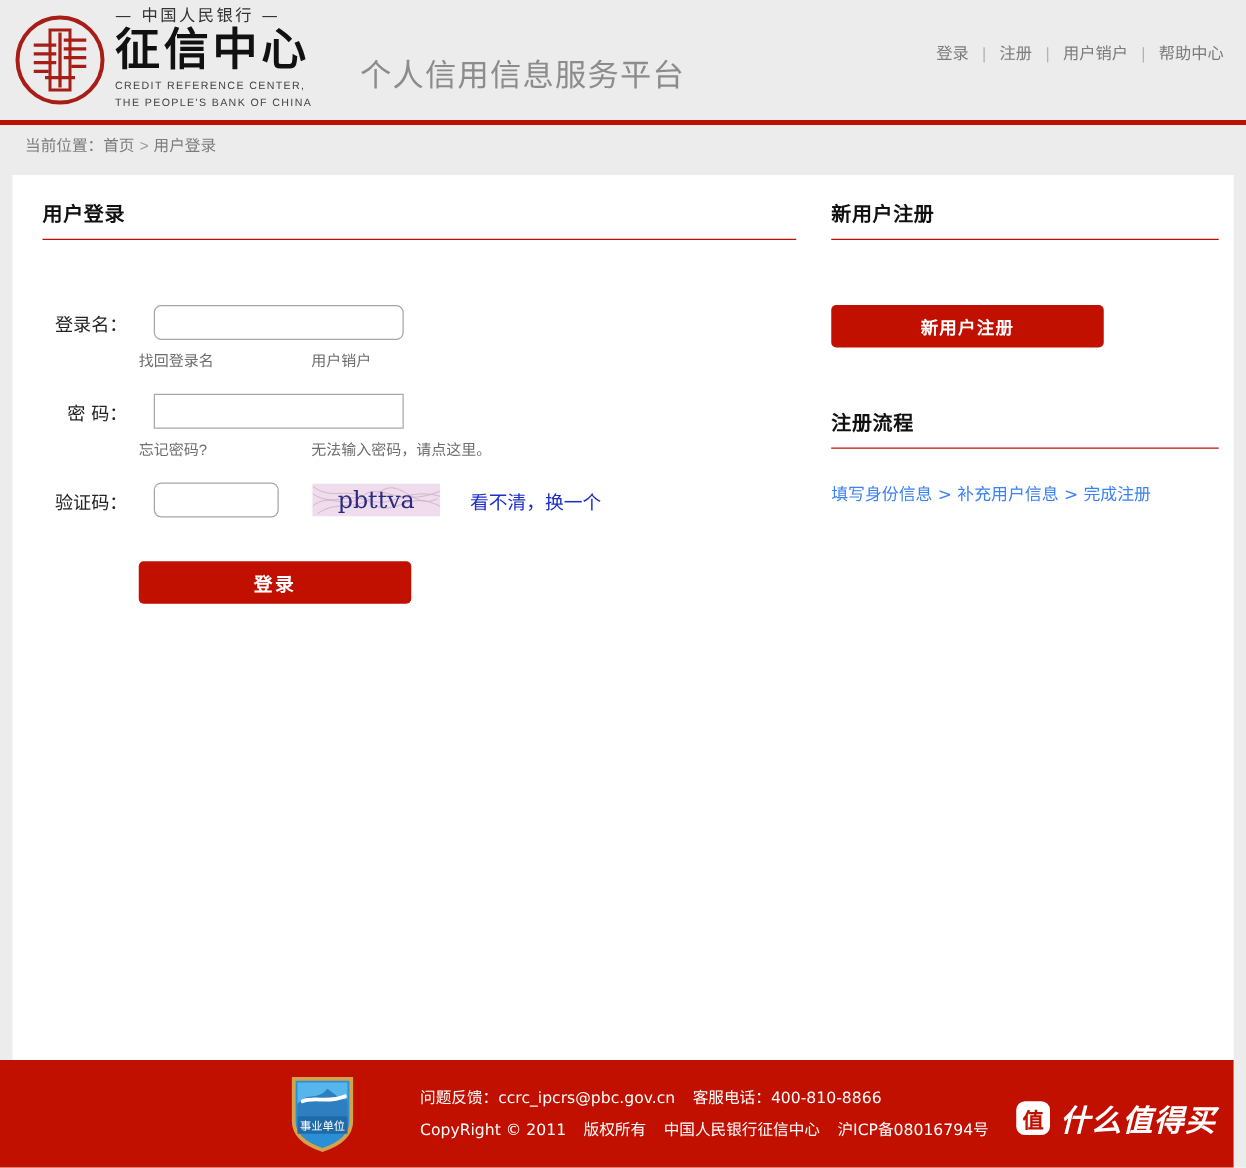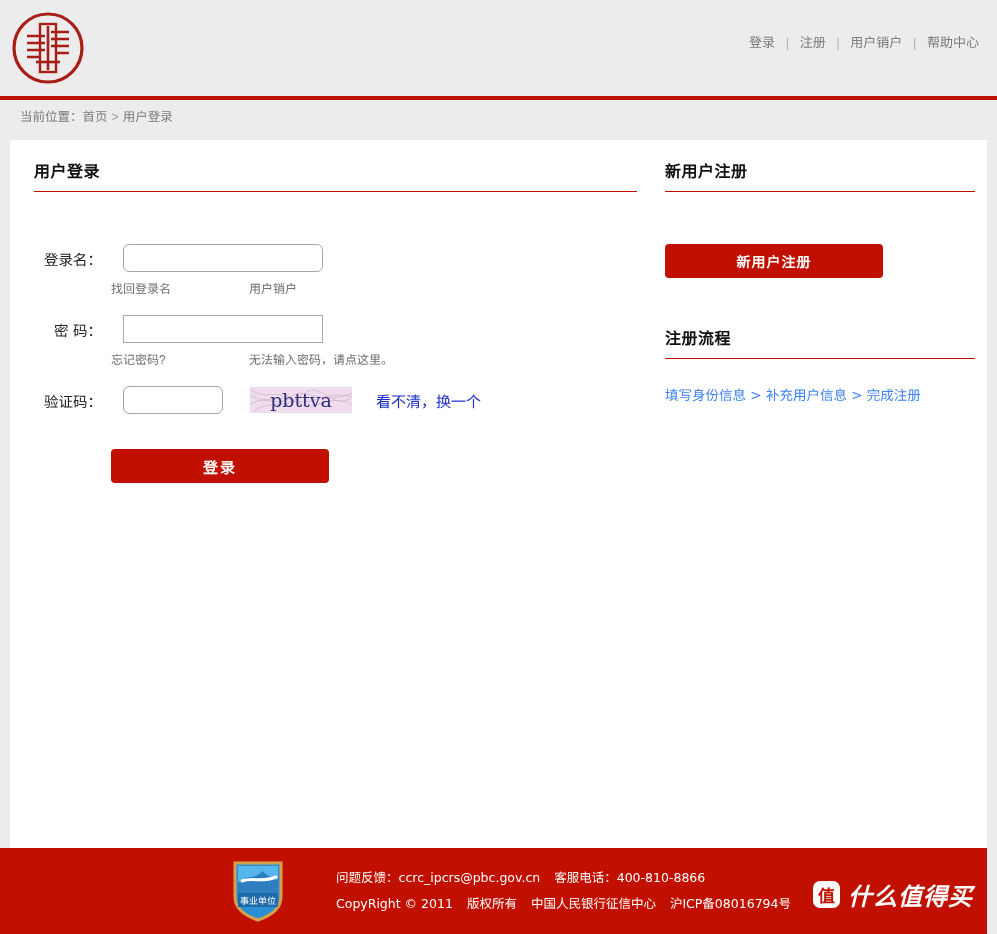--- a/index.html
+++ b/index.html
@@ -361,22 +361,29 @@
           <circle cx="38" cy="38" r="34" fill="none" stroke="#a81d16" stroke-width="3.2"></circle>
           <g stroke="#a81d16" stroke-width="2.6" fill="none">
             <path d="M17 26 h18 M17 33 h18 M17 40 h18 M17 47 h12"></path>
             <path d="M41 22 h18 M41 29 h18 M41 36 h18 M47 43 h12"></path>
             <path d="M38 16 v44"></path>
             <path d="M26 52 h24"></path>
           </g>
           <rect x="30" y="14" width="16" height="48" fill="none" stroke="#a81d16" stroke-width="2.4"></rect>
         </svg>
       </div>
-    </div>
-
+      <div class="logo-text">
+        <div class="logo-top">— 中国人民银行 —</div>
+        <div class="logo-main">征信中心</div>
+        <div class="logo-en">CREDIT  REFERENCE   CENTER,</div>
+        <div class="logo-en">THE PEOPLE'S BANK OF CHINA</div>
+      </div>
+    </div>
+
+    <div class="site-title">个人信用信息服务平台</div>
 
     <div class="top-nav">
       <a href="#">登录</a>
       <span class="sep">|</span>
       <a href="#">注册</a>
       <span class="sep">|</span>
       <a href="#">用户销户</a>
       <span class="sep">|</span>
       <a href="#">帮助中心</a>
     </div>

